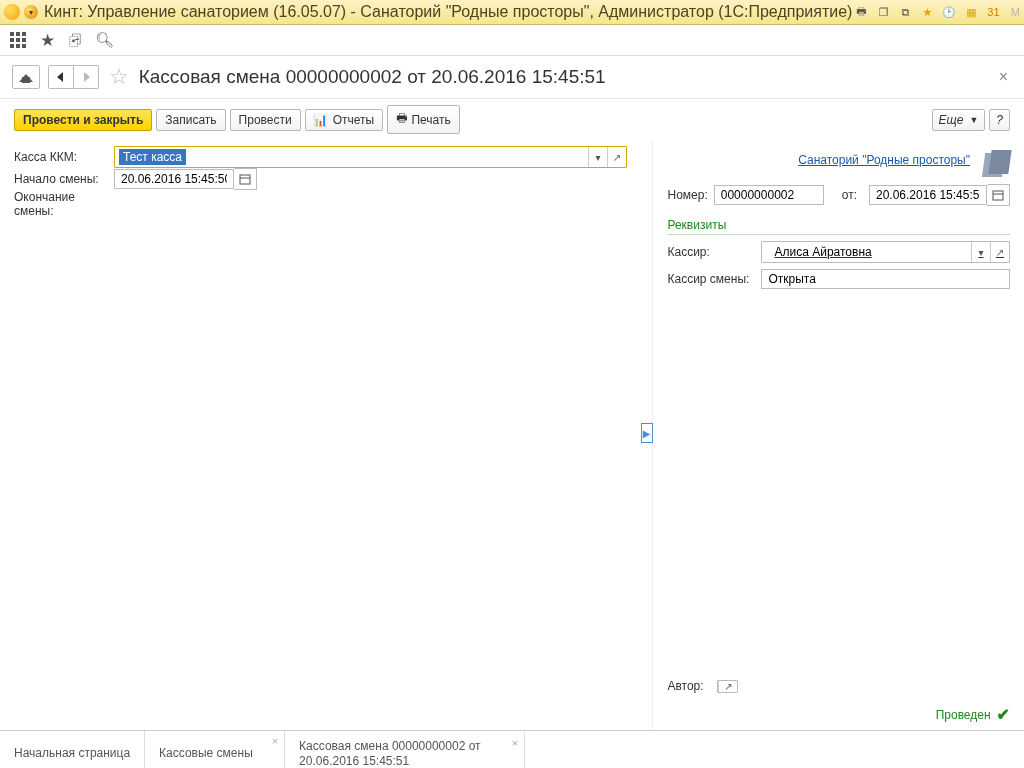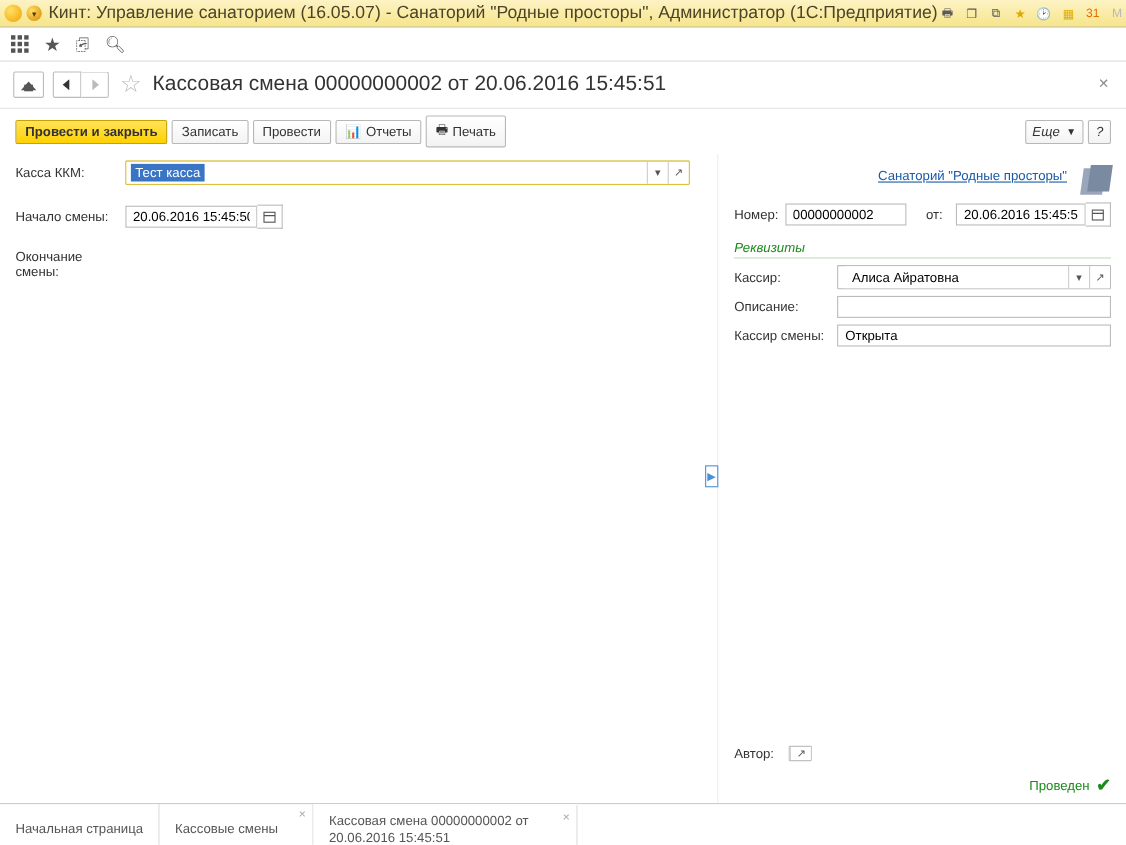--- a/index.html
+++ b/index.html
@@ -115,21 +115,21 @@
     position: absolute; top: 50%; transform: translateY(-60%);
   }
   .form-right {
     flex: 1;
     padding: 6px 14px;
     box-sizing: border-box;
     border-left: 1px solid #eee;
     display: flex; flex-direction: column;
   }
 
-  .row { display: flex; align-items: center; margin-bottom: 18px; }
+  .row { display: flex; align-items: center; margin-bottom: 0; }
   .lbl { width: 100px; color: #333; }
   .field {
     border: 1px solid #bbb; background: #fff;
     height: 20px; display: flex; align-items: center;
     padding: 0 4px; box-sizing: border-box;
     font-size: 12px;
   }
   .field input {
     border: none; outline: none; width: 100%; font: inherit;
     background: transparent;
@@ -166,26 +166,26 @@
     width: 20px; height: 24px; background: #7a8aa0;
     transform: skewX(-8deg);
     box-shadow: -6px 3px 0 0 #9aa7ba;
   }
 
   .rt-row { display: flex; align-items: center; margin-bottom: 6px; }
   .rt-lbl { color: #333; white-space: nowrap; }
   .rt-row .field { flex: 1; margin-left: 6px; }
   .section-title {
     color: #1a8a1a; margin: 6px 0 6px 0;
-    border-bottom: 1px solid #bde0bd; padding-bottom: 2px; font-style: italic;
+    border-bottom: 1px solid #bde0bd; padding-bottom: 2px;
   }
 
   .right-grid { }
   .right-grid .rt-row .rt-lbl { width: 88px; }
-  .right-grid .picker-group { flex: 1; margin-left: 6px; }
+  .right-grid .picker-group { flex: 1; margin-left: 6px; text-decoration: underline; }
   .right-footer { margin-top: auto; }
   .status-ok { color: #1a8a1a; text-align: right; display: flex; justify-content: flex-end; align-items: center; gap: 6px; padding-top: 6px; }
   .check { color: #1a8a1a; font-size: 16px; font-weight: bold; }
 
   .tabs-bottom {
     border-top: 1px solid #ccc;
     height: 44px;
     display: flex; align-items: stretch;
   }
   .tab {
@@ -367,26 +367,20 @@
         <span class="rt-lbl">Кассир:</span>
         <div class="picker-group plain">
           <div class="field" style="flex:1">
               <input value="Алиса Айратовна" style="">
             </div>
           <div class="pk">▾</div>
           <div class="pk">↗</div>
         </div>
       </div>
       <div class="rt-row">
-        <span class="rt-lbl">Описание:</span>
-        <div class="field">
-            <input value="" style="">
-          </div>
-      </div>
-      <div class="rt-row">
         <span class="rt-lbl">Кассир смены:</span>
         <div class="field">
             <input value="Открыта" style="">
           </div>
       </div>
     </div>
 
     <div class="right-footer">
       <div class="rt-row">
         <span class="rt-lbl" style="width:50px">Автор:</span>

